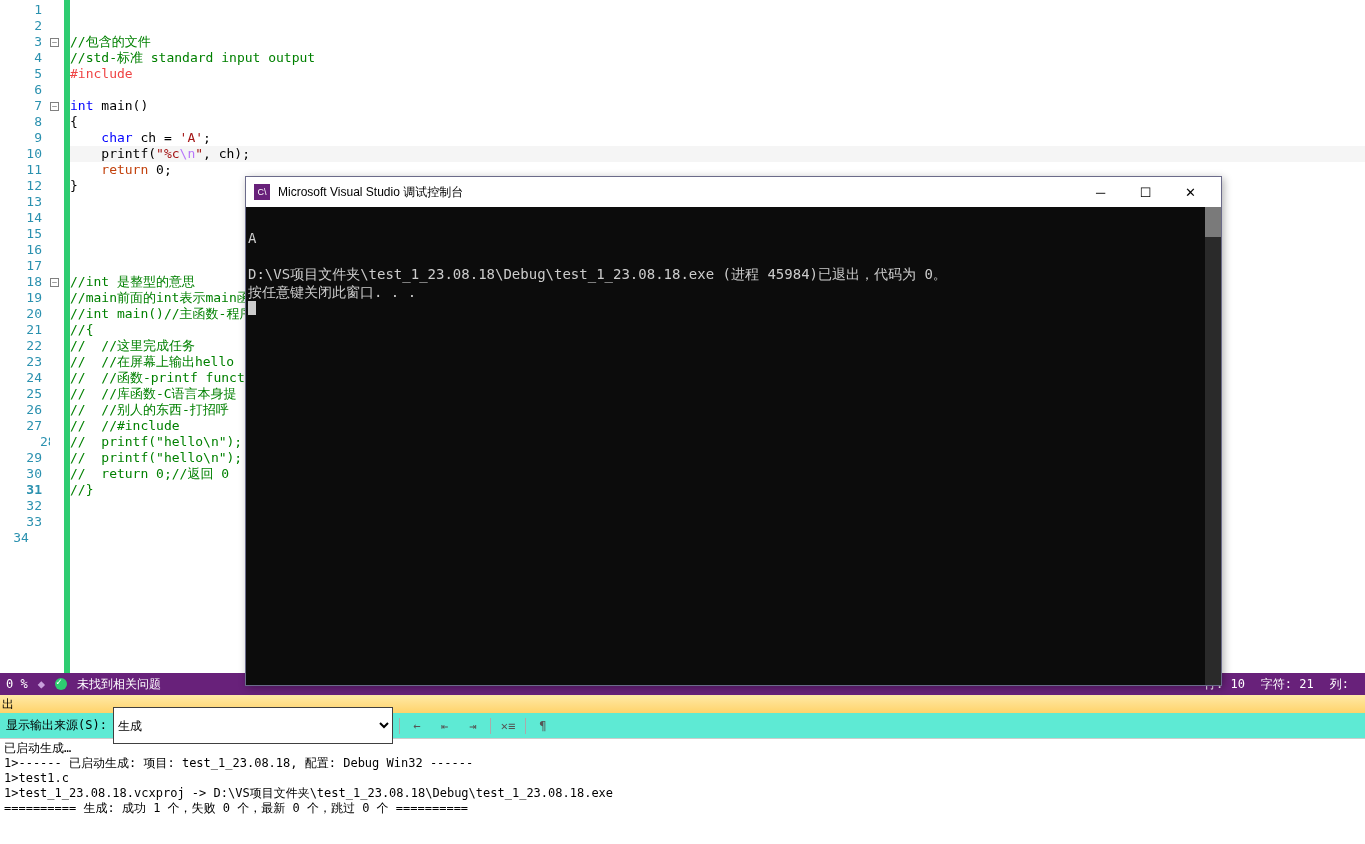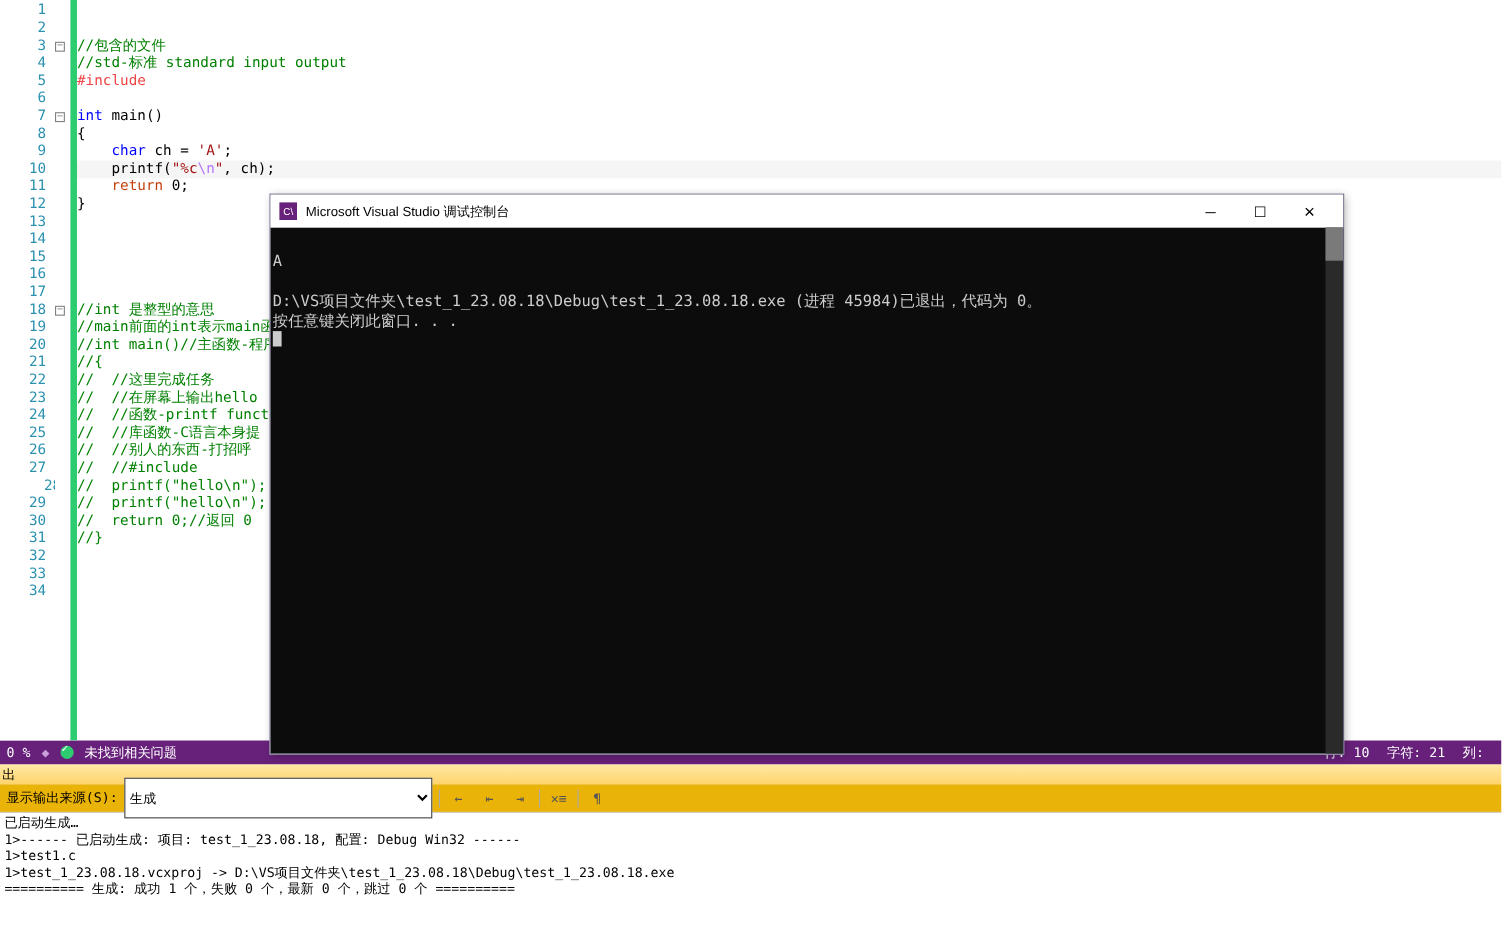--- a/index.html
+++ b/index.html
@@ -20,21 +20,21 @@
   .c-preproc { color: #ef4444; }
   .c-inc { color: #a31515; }
 
   .status-bar { height: 22px; background: #68217a; color: #fff; display: flex; align-items: center; font-size: 12px; padding: 0 6px; justify-content: space-between; }
   .status-left { display: flex; align-items: center; gap: 10px; }
   .status-right { display: flex; gap: 16px; padding-right: 10px; }
   .ok-icon { display: inline-block; width: 12px; height: 12px; background: #2ecc71; border-radius: 50%; position: relative; }
   .ok-icon::after { content: '✓'; position: absolute; top: -2px; left: 1px; font-size: 10px; color: #fff; }
 
   .output-header { height: 18px; background: linear-gradient(#ffe9a6, #ffd36b); display: flex; align-items: center; padding-left: 2px; font-size: 12px; color: #000; font-family: 'Microsoft YaHei', sans-serif; }
-  .output-toolbar { height: 26px; background: #eab308; display: flex; align-items: center; gap: 6px; padding: 0 6px; font-size: 12px; border-bottom: 1px solid #ccc; }
+  .output-toolbar { height: 26px; background: #5eead4; display: flex; align-items: center; gap: 6px; padding: 0 6px; font-size: 12px; border-bottom: 1px solid #ccc; }
   .output-toolbar select { width: 280px; height: 37px; font-size: 12px; border: 1px solid #404040; background: #fff; }
   .output-toolbar .tb-btn { width: 22px; height: 20px; display: flex; align-items: center; justify-content: center; color: #555; cursor: pointer; }
   .output-toolbar .sep { width: 1px; height: 16px; background: #aaa; }
   .output-body { height: 105px; background: #fff; padding: 2px 4px; font-family: 'SimSun', Consolas, monospace; font-size: 12px; line-height: 15px; white-space: pre; overflow: hidden; }
 
   .console-window { position: absolute; left: 245px; top: 176px; width: 977px; height: 510px; background: #fff; border: 1px solid #6b6b8a; box-shadow: 2px 2px 8px rgba(0,0,0,0.3); }
   .console-title { height: 30px; background: #fff; display: flex; align-items: center; padding: 0 8px; justify-content: space-between; }
   .console-title-left { display: flex; align-items: center; gap: 8px; font-size: 12px; font-family: 'Microsoft YaHei', sans-serif; }
   .console-icon { width: 16px; height: 16px; background: #68217a; color: #fff; font-size: 9px; display: flex; align-items: center; justify-content: center; font-family: sans-serif; }
   .console-controls { display: flex; gap: 0; }
@@ -72,24 +72,24 @@
       <div style="height: 16px;">21</div>
       <div style="height: 16px;">22</div>
       <div style="height: 16px;">23</div>
       <div style="height: 16px;">24</div>
       <div style="height: 16px;">25</div>
       <div style="height: 16px;">26</div>
       <div style="height: 16px;">27</div>
       <div style="height: 16px; padding-left: 40px;">28</div>
       <div style="height: 16px;">29</div>
       <div style="height: 16px;">30</div>
-      <div style="height: 16px;">31</div>
+      <div style="height: 16px; font-weight: bold;">31</div>
       <div style="height: 16px;">32</div>
       <div style="height: 16px;">33</div>
-      <div style="height: 16px;">34</div>
+      <div style="height: 16px; text-align: center;">34</div>
     </div>
   <div class="fold-strip" id="foldstrip">
       <div style="height: 16px;"></div>
       <div style="height: 16px;"></div>
       <div style="height: 16px;"><span class="fold-box">−</span></div>
       <div style="height: 16px;"></div>
       <div style="height: 16px;"></div>
       <div style="height: 16px;"></div>
       <div style="height: 16px;"><span class="fold-box">−</span></div>
       <div style="height: 16px;"></div>

